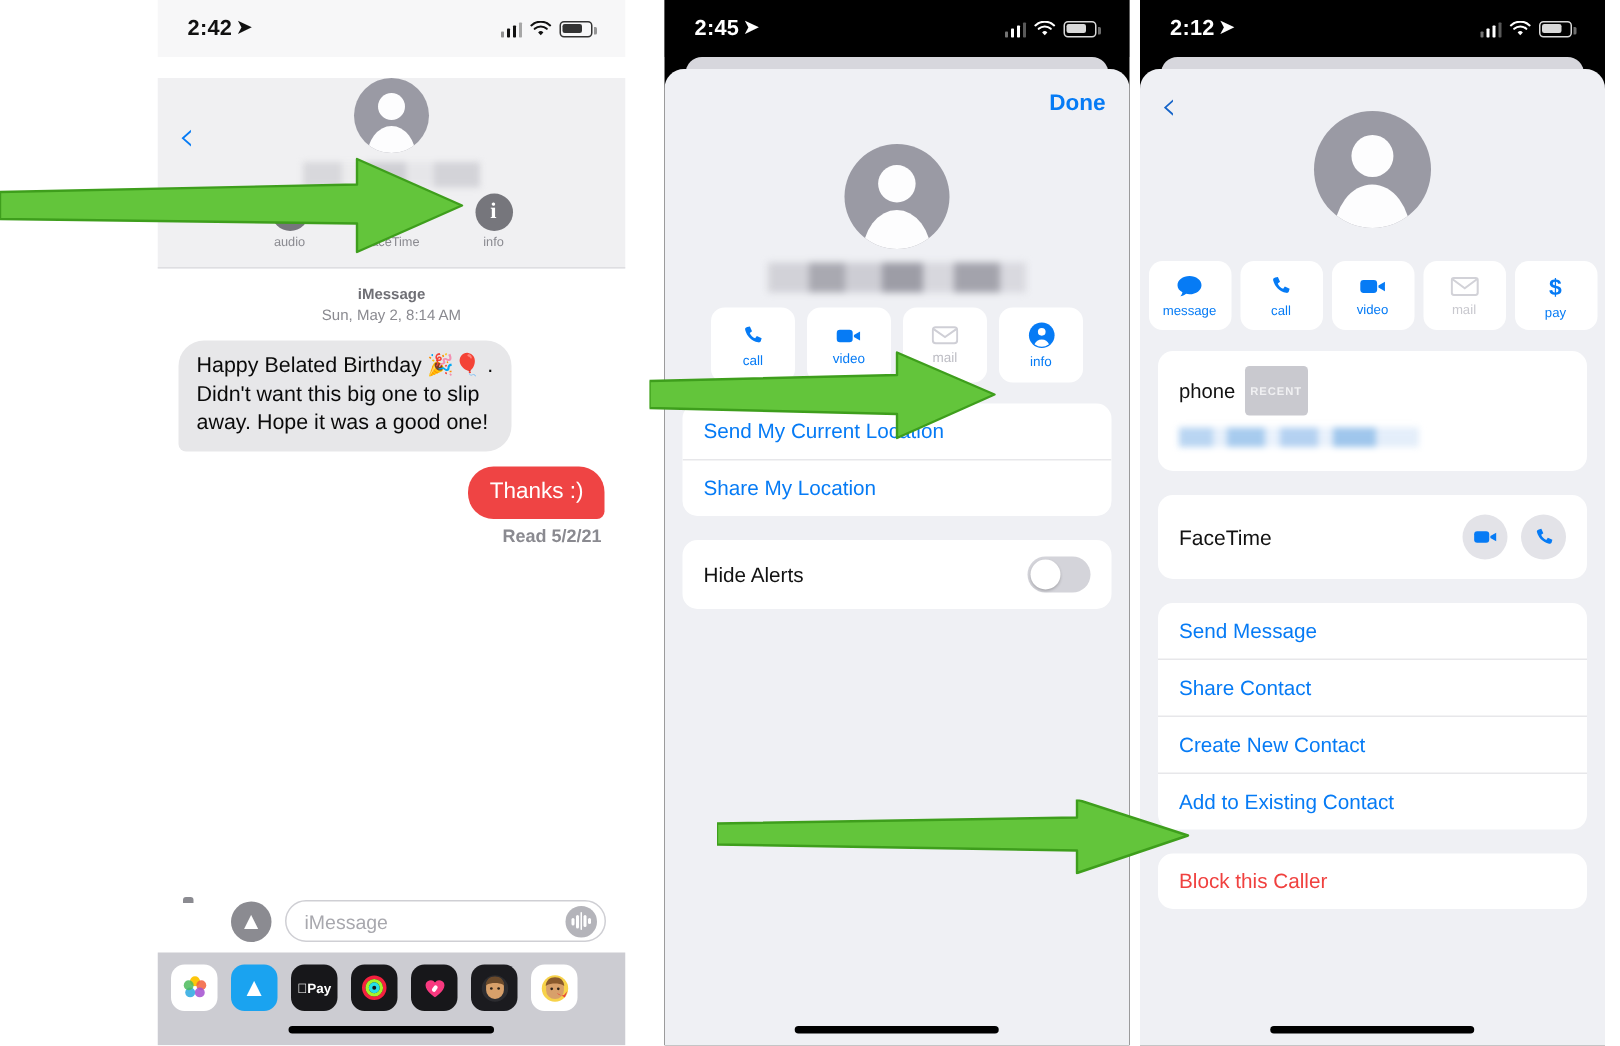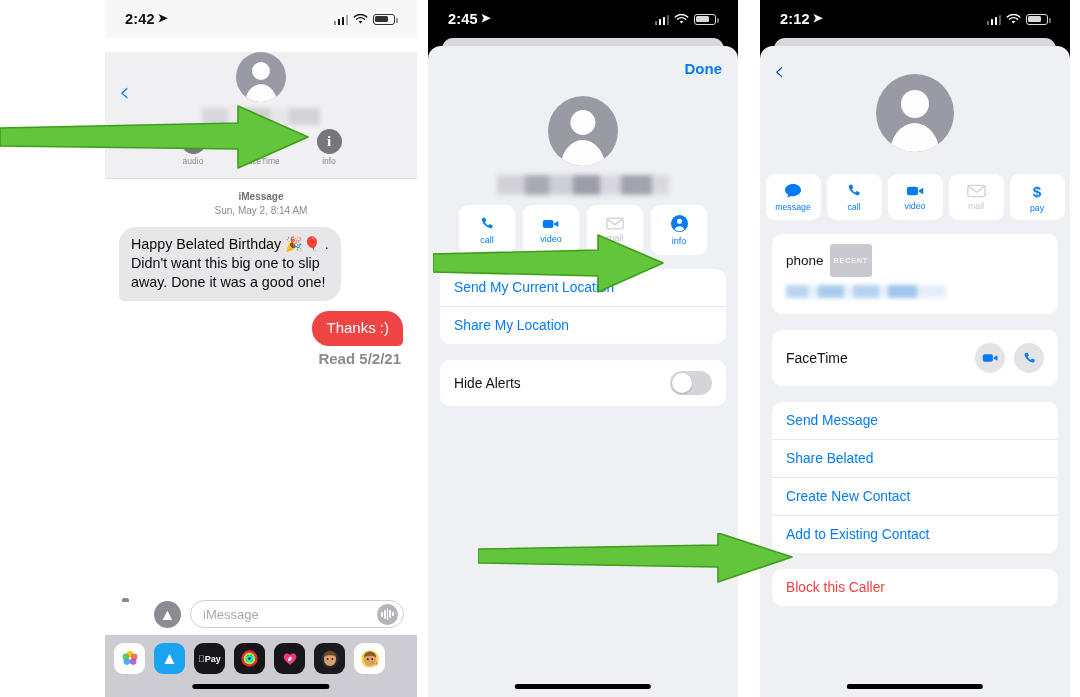--- a/index.html
+++ b/index.html
@@ -73,21 +73,21 @@
   .tstamp { text-align: center; font-size: 10px; color: #8a8a90;
       line-height: 1.35; margin-top: 11px; }
   .tstamp b { color: #6f6f75; font-weight: bold; }
 
   .bubble-row { padding: 0 14px; margin-top: 10px; display: flex; }
   .bubble { max-width: 222px; border-radius: 17px; padding: 8px 12px 9px;
       font-size: 14.3px; line-height: 1.33; }
   .b-in { background: #e7e7e9; color: #0a0a0a; border-bottom-left-radius: 5px; }
   .b-out { background: #ef4444; color: #fff; border-bottom-right-radius: 5px;
       margin-left: auto; font-size: 15px; padding: 7px 14px 8px; }
-  .readrcpt { text-align: right; font-size: 15px; color: #8a8a90;
+  .readrcpt { text-align: right; font-size: 12px; color: #8a8a90;
       padding-right: 16px; margin-top: 4px; font-weight: bold; }
 
   #p1 .input-bar { position: absolute; left: 0; right: 0; bottom: 62px;
       height: 42px; display: flex; align-items: center; gap: 9px;
       padding: 0 13px; background: #fff; }
   .circ-btn { width: 27px; height: 27px; border-radius: 50%; background: #c6c6cc;
       flex: 0 0 auto; position: relative; }
   .cam-btn { background: none; }
   .cam-glyph { width: 25px; height: 19px; border-radius: 4px; background: #8b8b91;
       position: relative; }
@@ -112,21 +112,21 @@
   .mic-btn i:nth-child(5){height:4px}
 
   #p1 .app-drawer { position: absolute; left:0; right:0; bottom: 0; height: 62px;
       background: #ccccd2; display: flex; align-items: flex-start;
       gap: 9px; padding: 8px 9px 0; }
   .app-ico { width: 31px; height: 31px; border-radius: 9px; flex: 0 0 auto;
       display:flex; align-items:center; justify-content:center;
       font-size: 10px; color:#fff; overflow:hidden; position: relative; }
 
   
-  #p2 { left: 428px; top: 0; width: 310px; height: 697px; background: #000; }
+  #p2 { left: 443px; top: 0; width: 310px; height: 697px; background: #000; }
   .sheet-peek { position:absolute; left: 14px; right: 14px; top: 38px;
       height: 18px; background: #d7d7dd; border-radius: 11px 11px 0 0; }
   .sheet { position: absolute; left: 0; right: 0; top: 46px; bottom: 0;
       background: #eff0f4; border-radius: 13px 13px 0 0; text-align: center; }
   .done-btn { position: absolute; right: 16px; top: 14px; color: #067bf5;
       font-size: 15px; font-weight: bold; }
   #p2 .sheet-avatar { width: 70px; height: 70px; margin: 50px auto 0; }
   #p2 .sheet-name { width: 172px; height: 20px; margin: 9px auto 0;
       background: linear-gradient(90deg,#d2d2d8 0 16%,#a9a9b1 16% 30%,#cdcdd4 30% 44%,#9d9da6 44% 60%,#d7d7dd 60% 72%,#a3a3ac 72% 90%,#d9d9df 90% 100%);
       filter: blur(2.4px); }
@@ -235,21 +235,21 @@
         </div>
       </div>
     </div>
 
     <div class="tstamp">
       <b>iMessage</b><br>
       <span>Sun, May 2, 8:14 AM</span>
     </div>
 
     <div class="bubble-row">
-      <div class="bubble b-in">Happy Belated Birthday 🎉🎈 . Didn't want this big one to slip away. Done it was a good one!</div>
+      <div class="bubble b-in">Happy Belated Birthday 🎉🎈 . Didn't want this big one to slip away. Hope it was a good one!</div>
     </div>
     <div class="bubble-row">
       <div class="bubble b-out">Thanks :)</div>
     </div>
     <div class="readrcpt">Read 5/2/21</div>
 
     <div class="input-bar">
       <div class="circ-btn cam-btn">
         <span class="cam-glyph"></span>
       </div>
@@ -492,21 +492,21 @@
               <svg width="15" height="15" viewBox="0 0 20 20">
                 <path d="M5.2 2.6 7.4 2l1.8 4-1.9 1.4c.8 2.1 2.4 3.7 4.5 4.5L13.2 10l4 1.8-.6 2.2c-.3 1-1.3 1.6-2.3 1.3C8.6 13.8 5 10.2 3.5 4.9c-.3-1 .3-2 1.7-2.3z" fill="#067bf5"></path>
               </svg>
             </span>
           </span>
         </div>
       </div>
 
       <div class="card tight">
         <div class="cell link">Send Message</div>
-        <div class="cell link">Share Belated</div>
+        <div class="cell link">Share Contact</div>
         <div class="cell link">Create New Contact</div>
         <div class="cell link">Add to Existing Contact</div>
       </div>
 
       <div class="card tight">
         <div class="cell danger">Block this Caller</div>
       </div>
 
       <div class="home-ind"></div>
     </div>

